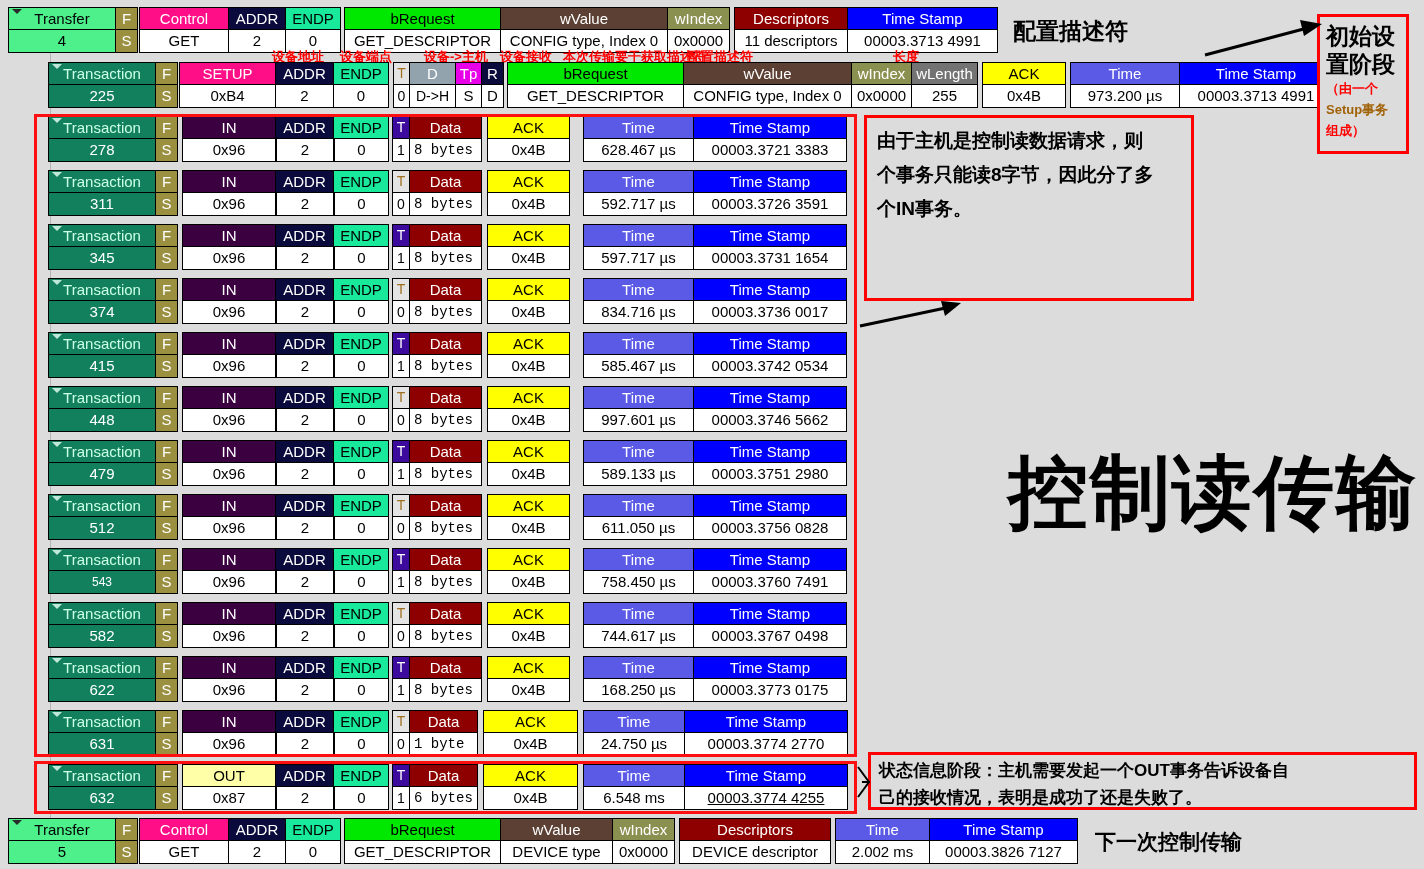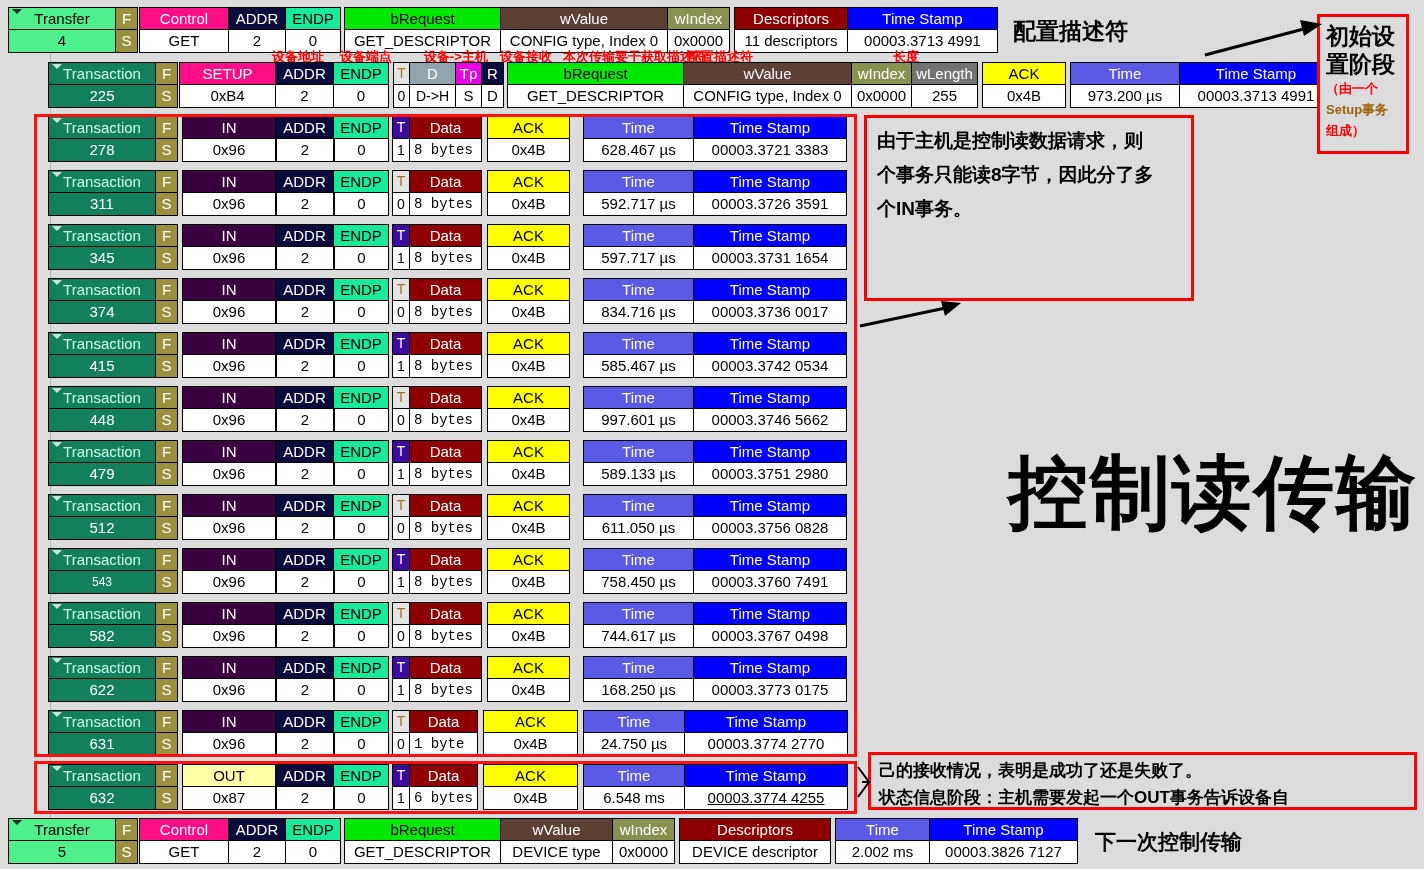--- a/index.html
+++ b/index.html
@@ -851,20 +851,20 @@
   <span class="note-line" style="font-size:19px;line-height:34px;">个事务只能读8字节，因此分了多</span>
   <span class="note-line" style="font-size:19px;line-height:34px;">个IN事务。</span>
 </div>
 
 <svg class="marker" style="left:855px;top:300px;" width="110" height="30" viewBox="0 0 110 30">
   <line x1="5" y1="26" x2="100" y2="6" stroke="#000" stroke-width="3"></line>
   <polygon points="106,3 86,1 90,16" fill="#000"></polygon>
 </svg>
 
 <div class="note" style="left:868px;top:752px;width:549px;height:58px;padding:2px 8px;">
+  <span class="note-line" style="font-size:17px;line-height:27px;">状态信息阶段：主机需要发起一个OUT事务告诉设备自</span>
   <span class="note-line" style="font-size:17px;line-height:27px;">己的接收情况，表明是成功了还是失败了。</span>
-  <span class="note-line" style="font-size:17px;line-height:27px;">状态信息阶段：主机需要发起一个OUT事务告诉设备自</span>
 </div>
 
 <svg class="marker" style="left:856px;top:763px;" width="16" height="38" viewBox="0 0 16 38">
   <polyline points="2,4 13,19 2,34" stroke="#000" stroke-width="2" fill="none"></polyline>
   <line x1="6" y1="19" x2="14" y2="19" stroke="#000" stroke-width="2"></line>
 </svg>
 
 </body></html>

